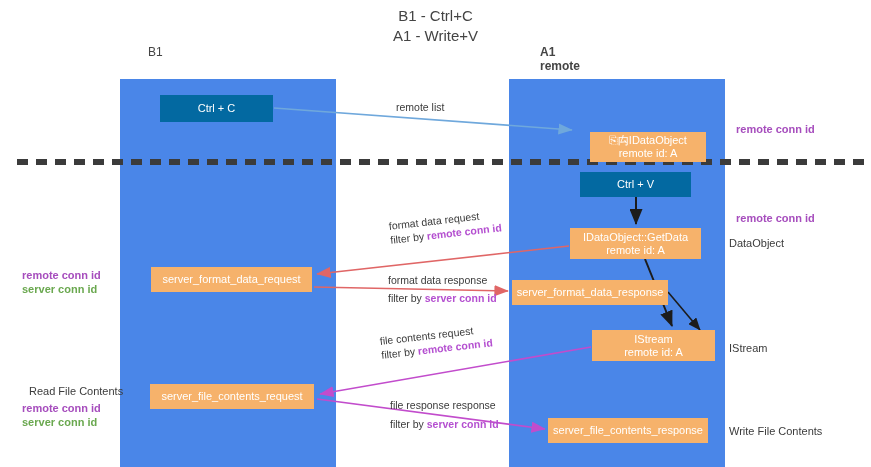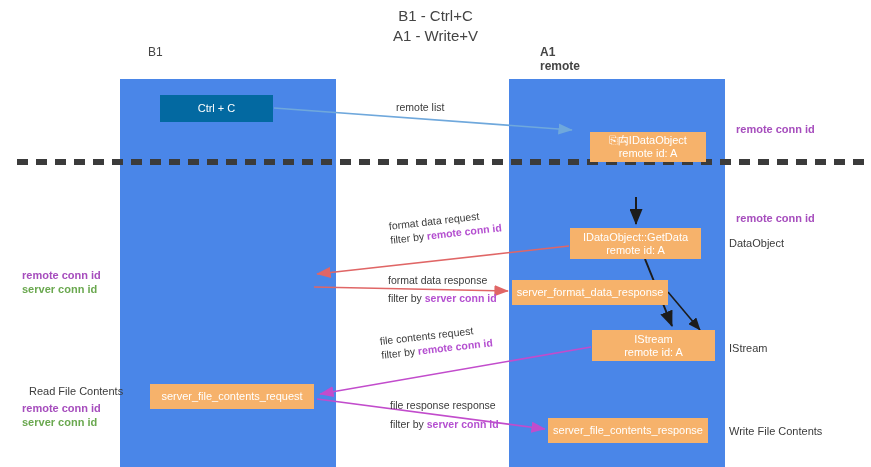--- a/index.html
+++ b/index.html
@@ -144,26 +144,32 @@
 
   <div class="node green" id="n-ctrlc">
     <span>Ctrl + C</span>
   </div>
 
   <div class="node orange" id="n-idataobject">
     <span>⎘⽱IDataObject</span>
     <span>remote id: A</span>
   </div>
 
+  <div class="node green" id="n-ctrlv">
+    <span>Ctrl + V</span>
+  </div>
 
   <div class="node orange" id="n-getdata">
     <span>IDataObject::GetData</span>
     <span>remote id: A</span>
   </div>
 
+  <div class="node orange" id="n-sfdreq">
+    <span>server_format_data_request</span>
+  </div>
 
   <div class="node orange" id="n-sfdresp">
     <span>server_format_data_response</span>
   </div>
 
   <div class="node orange" id="n-istream">
     <span>IStream</span>
     <span>remote id: A</span>
   </div>
 

